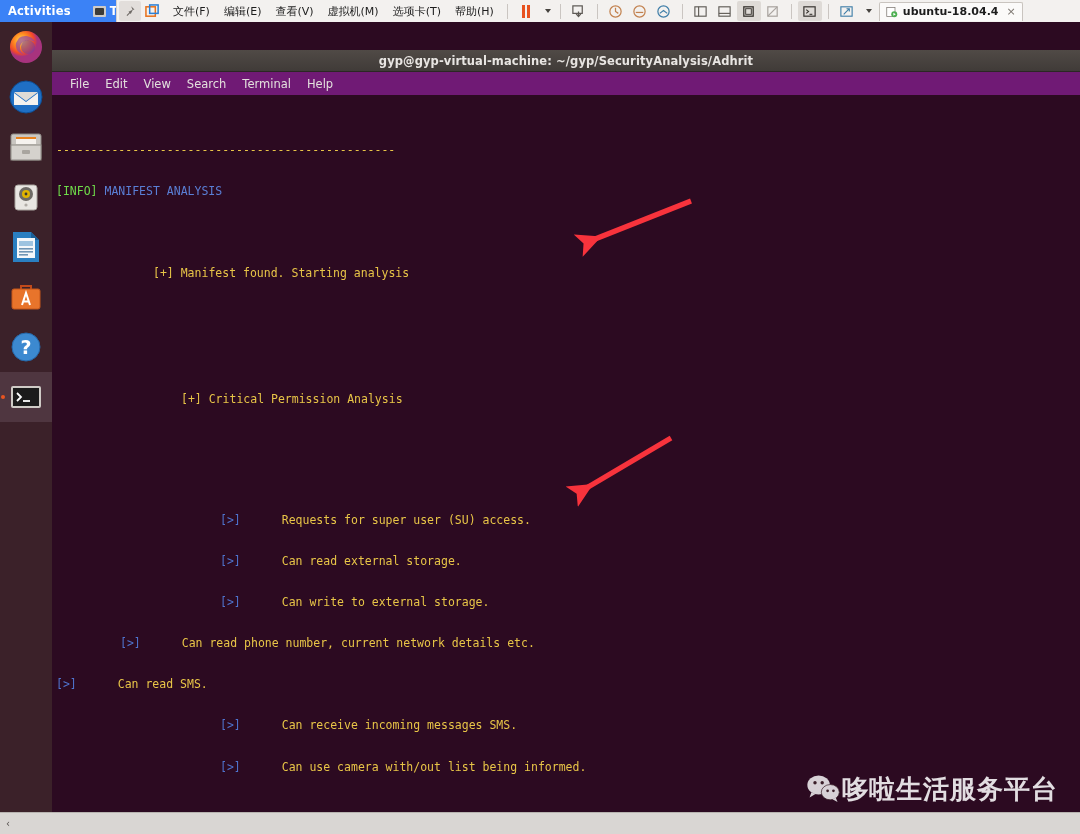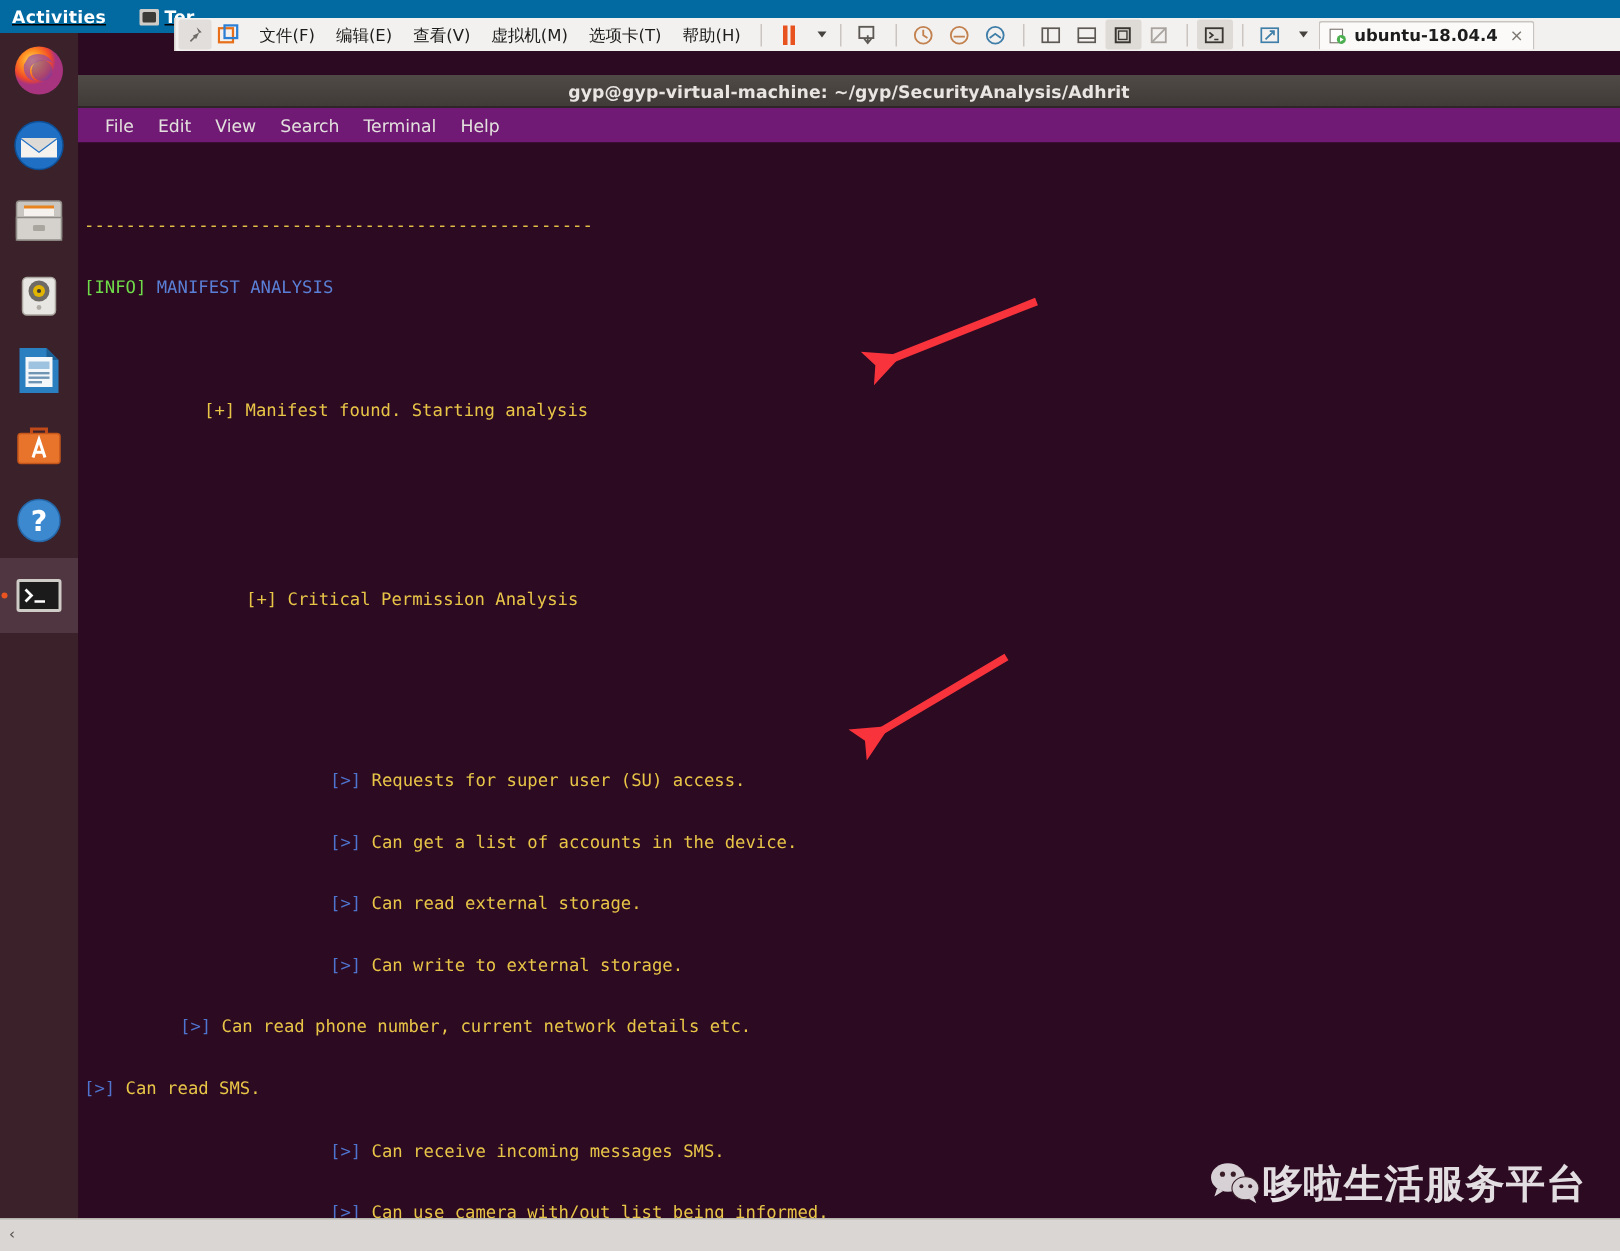--- a/index.html
+++ b/index.html
@@ -7,24 +7,23 @@
     width: 1080px; height: 834px;
     overflow: hidden;
     background: #2c0a21;
     font-family: "DejaVu Sans", sans-serif;
   }
 
   
   .vm-topbar {
     position: absolute; top: 0; left: 0;
     width: 1080px; height: 22px;
-    background: #0369a1;
+    background: #3b82f6;
     display: flex; align-items: center;
     z-index: 40;
-    text-decoration: underline;
   }
   .gnome-activities {
     color: #ffffff; font-size: 11.5px; font-weight: bold;
     padding-left: 8px; letter-spacing: .2px;
     font-family: "DejaVu Sans", sans-serif;
   }
   .gnome-winlabel {
     display: flex; align-items: center; gap: 4px;
     color: #ffffff; font-size: 11.5px; font-weight: bold;
     margin-left: 22px;
@@ -36,21 +35,21 @@
   .mini-term-ico::after {
     content: ""; position: absolute; inset: 2px;
     background: #3c3b37; border-radius: 1px;
   }
   .vm-menu {
     position: absolute; left: 116px; top: 0;
     height: 22px; width: 964px;
     background: #f3f1ef;
     border-left: 1px solid #d4d0cc;
     display: flex; align-items: center;
-    font-size: 11px; color: #1d1d1d; margin-top: 12px;
+    font-size: 11px; color: #1d1d1d;
   }
   .vm-pin {
     width: 22px; height: 20px; margin-left: 2px;
     display: flex; align-items: center; justify-content: center;
     background: #e2dedb; border-radius: 2px;
   }
   .vm-pin svg { width: 12px; height: 12px; }
   .vm-appicon { margin: 0 6px 0 4px; display: flex; align-items: center; }
   .vm-menu-item {
     padding: 2px 7px; color: #1d1d1d; white-space: nowrap;
@@ -131,21 +130,21 @@
     padding: 8px 0 0 0;
   }
   .term-text {
     font-family: "DejaVu Sans Mono", monospace;
     font-size: 11.5px;
     line-height: 13.7px;
     white-space: pre;
     color: #d8d2cd;
   }
   .line { height: 13.7px; white-space: pre; padding-left: 4px; }
-  .yellow  { color: #e8c547; }
+  .yellow  { color: #e8c547; margin-left: 17px; }
   .green   { color: #6fdd4a; }
   .blue    { color: #5a7fd6; }
   .blue2   { color: #4f74cf; }
   .dashes  { color: #e8c547; letter-spacing: 0px; }
 
   
   .redbox {
     position: absolute;
     border: 1.5px solid #d6223c;
     pointer-events: none;
@@ -430,21 +429,20 @@
     <div class="line"><span class="green">[INFO]</span><span class="blue"> </span><span class="blue">MANIFEST ANALYSIS</span></div>
     <div class="line"> </div>
     <div class="line" style="padding-left:84px"><span class="yellow">[+] Manifest found. Starting analysis</span></div>
     <div class="line"> </div>
     <div class="line"> </div>
     <div class="line" style="padding-left:112px;padding-top:2px"><span class="yellow">[+] Critical Permission Analysis</span></div>
     <div class="line"> </div>
 
     <div>
       <div class="line" style="padding-left:168px"><span class="blue2">[&gt;]</span><span class="yellow"> </span><span class="yellow">Requests for super user (SU) access.</span></div>
-      <div class="line" style="padding-left:168px"><span class="blue2">[&gt;]</span><span class="yellow"> </span><span class="yellow">Can get a list of accounts in the device.</span></div>
       <div class="line" style="padding-left:168px"><span class="blue2">[&gt;]</span><span class="yellow"> </span><span class="yellow">Can read external storage.</span></div>
       <div class="line" style="padding-left:168px"><span class="blue2">[&gt;]</span><span class="yellow"> </span><span class="yellow">Can write to external storage.</span></div>
       <div class="line" style="padding-left:68px"><span class="blue2">[&gt;]</span><span class="yellow"> </span><span class="yellow">Can read phone number, current network details etc.</span></div>
       <div class="line" style=""><span class="blue2">[&gt;]</span><span class="yellow"> </span><span class="yellow">Can read SMS.</span></div>
       <div class="line" style="padding-left:168px"><span class="blue2">[&gt;]</span><span class="yellow"> </span><span class="yellow">Can receive incoming messages SMS.</span></div>
       <div class="line" style="padding-left:168px"><span class="blue2">[&gt;]</span><span class="yellow"> </span><span class="yellow">Can use camera with/out list being informed.</span></div>
       
       
       
       

